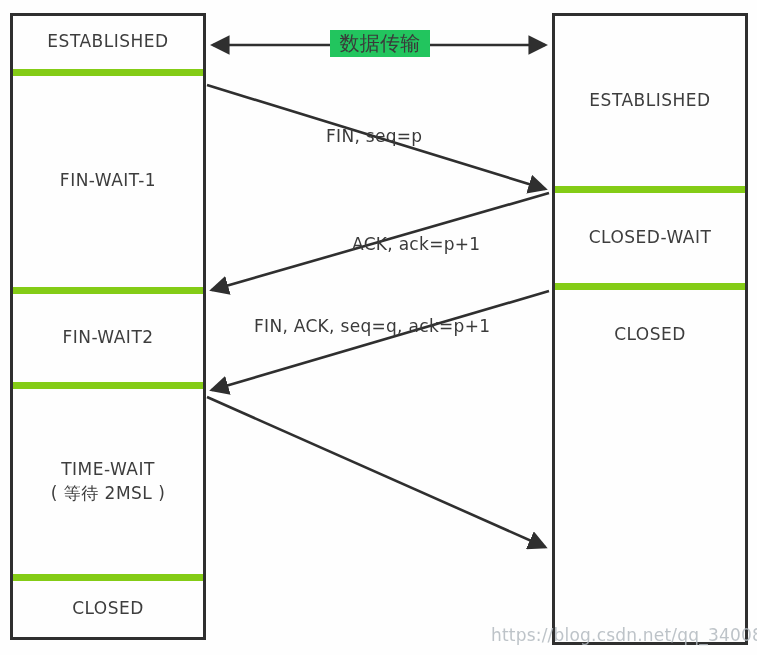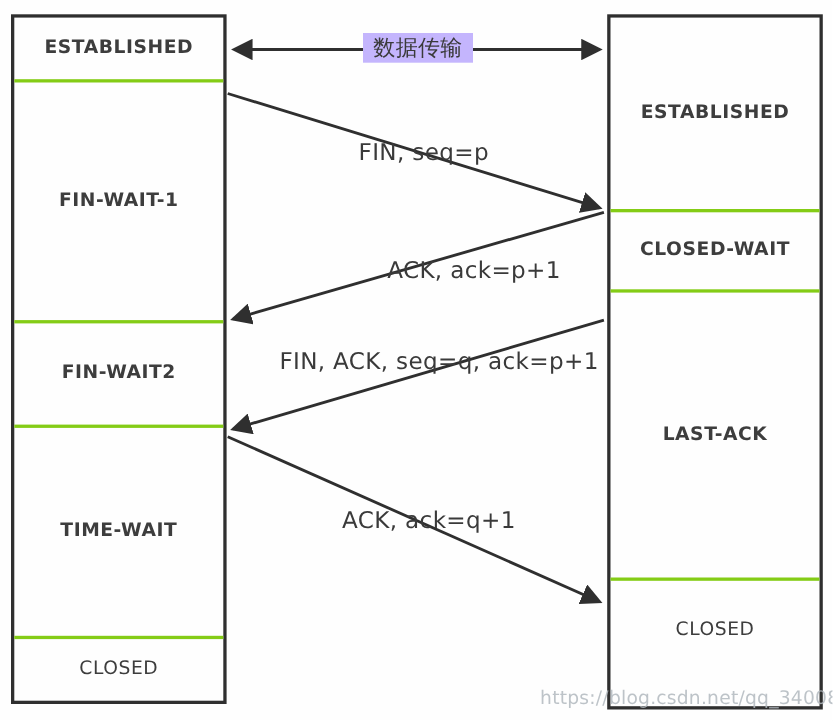--- a/index.html
+++ b/index.html
@@ -42,35 +42,35 @@
     box-sizing: border-box;
     display: flex;
     flex-direction: column;
     align-items: center;
     justify-content: center;
     font-size: 17px;
     letter-spacing: 0.5px;
     text-align: center;
     line-height: 1.4;
   }
-  .state-cell.has-divider { border-bottom: 3px solid #84cc16; font-weight: bold; }
+  .state-cell.has-divider { border-bottom: 7px solid #84cc16; }
   .msg-label {
     position: absolute;
     z-index: 3;
-    font-size: 21px;
+    font-size: 17px;
     letter-spacing: 0.3px;
     white-space: nowrap;
     color: #3a3a3a;
   }
   .msg-data-transfer {
     left: 330px; top: 30px;
     width: 100px;
     text-align: center;
     font-size: 20px;
-    background: #c4b5fd;
+    background: #22c55e;
     z-index: 3;
   }
   .msg-fin      { left: 326px; top: 126px; }
   .msg-ack-fin  { left: 308px; top: 234px; margin-left: 44px; }
   .msg-fin-ack  { left: 254px; top: 316px; }
   .msg-ack-last { left: 311px; top: 461px; }
   .watermark {
     position: absolute;
     left: 491px; top: 625px;
     z-index: 4;
@@ -103,42 +103,39 @@
       <span>ESTABLISHED</span>
     </div>
     <div class="state-cell has-divider" style="height:248px">
       <span>FIN-WAIT-1</span>
     </div>
     <div class="state-cell has-divider" style="height:108px">
       <span>FIN-WAIT2</span>
     </div>
     <div class="state-cell has-divider" style="height:218px">
       <span>TIME-WAIT</span>
+      <span>( 等待 2MSL )</span>
     </div>
     <div class="state-cell" style="height:64px">
       <span>CLOSED</span>
     </div>
   </div>
 
   <div class="state-column col-server">
     <div class="state-cell has-divider" style="height:177px">
       <span>ESTABLISHED</span>
     </div>
-    <div class="state-cell has-divider" style="height:73px">
+    <div class="state-cell has-divider" style="height:97px">
       <span>CLOSED-WAIT</span>
-    </div>
-    <div class="state-cell has-divider" style="height:262px">
-      <span>LAST-ACK</span>
     </div>
     <div class="state-cell" style="height:90px">
       <span>CLOSED</span>
     </div>
   </div>
 
   <div class="msg-label msg-data-transfer">数据传输</div>
   <div class="msg-label msg-fin">FIN, seq=p</div>
   <div class="msg-label msg-ack-fin">ACK, ack=p+1</div>
   <div class="msg-label msg-fin-ack">FIN, ACK, seq=q, ack=p+1</div>
-  <div class="msg-label msg-ack-last">ACK, ack=q+1</div>
 
   <div class="watermark">https://blog.csdn.net/qq_34008220</div>
 
 </div>
 
 </body></html>

